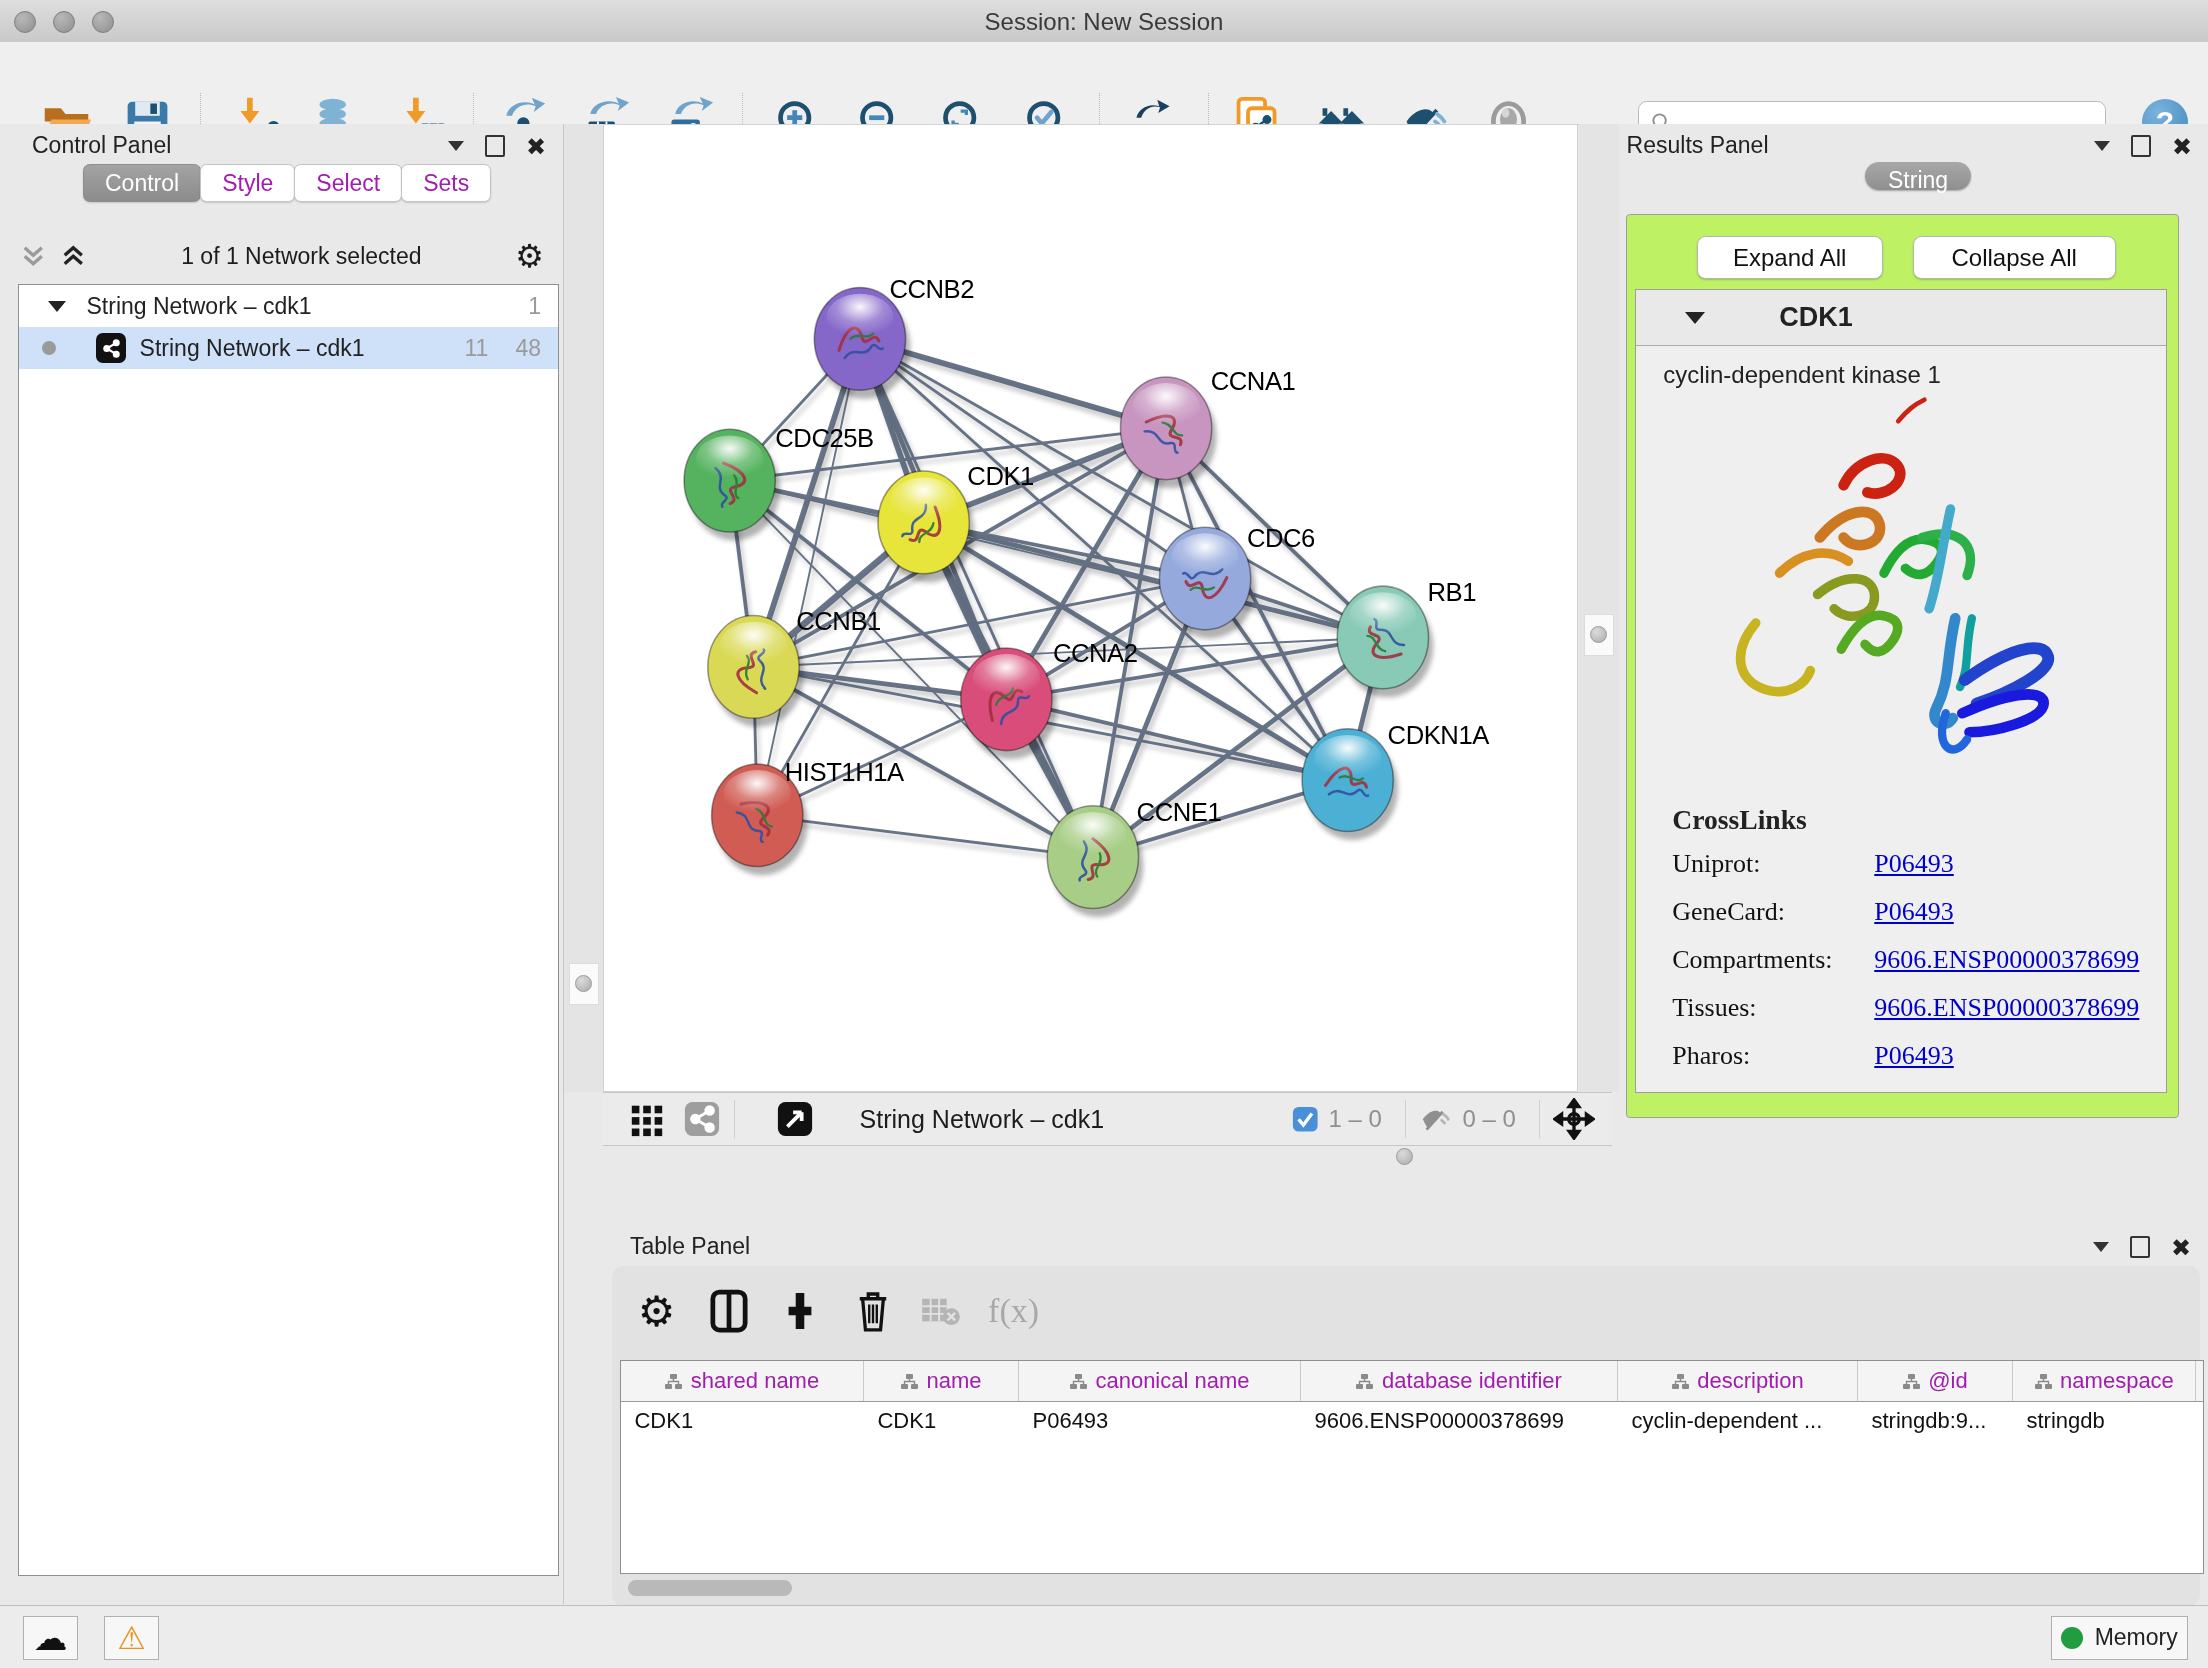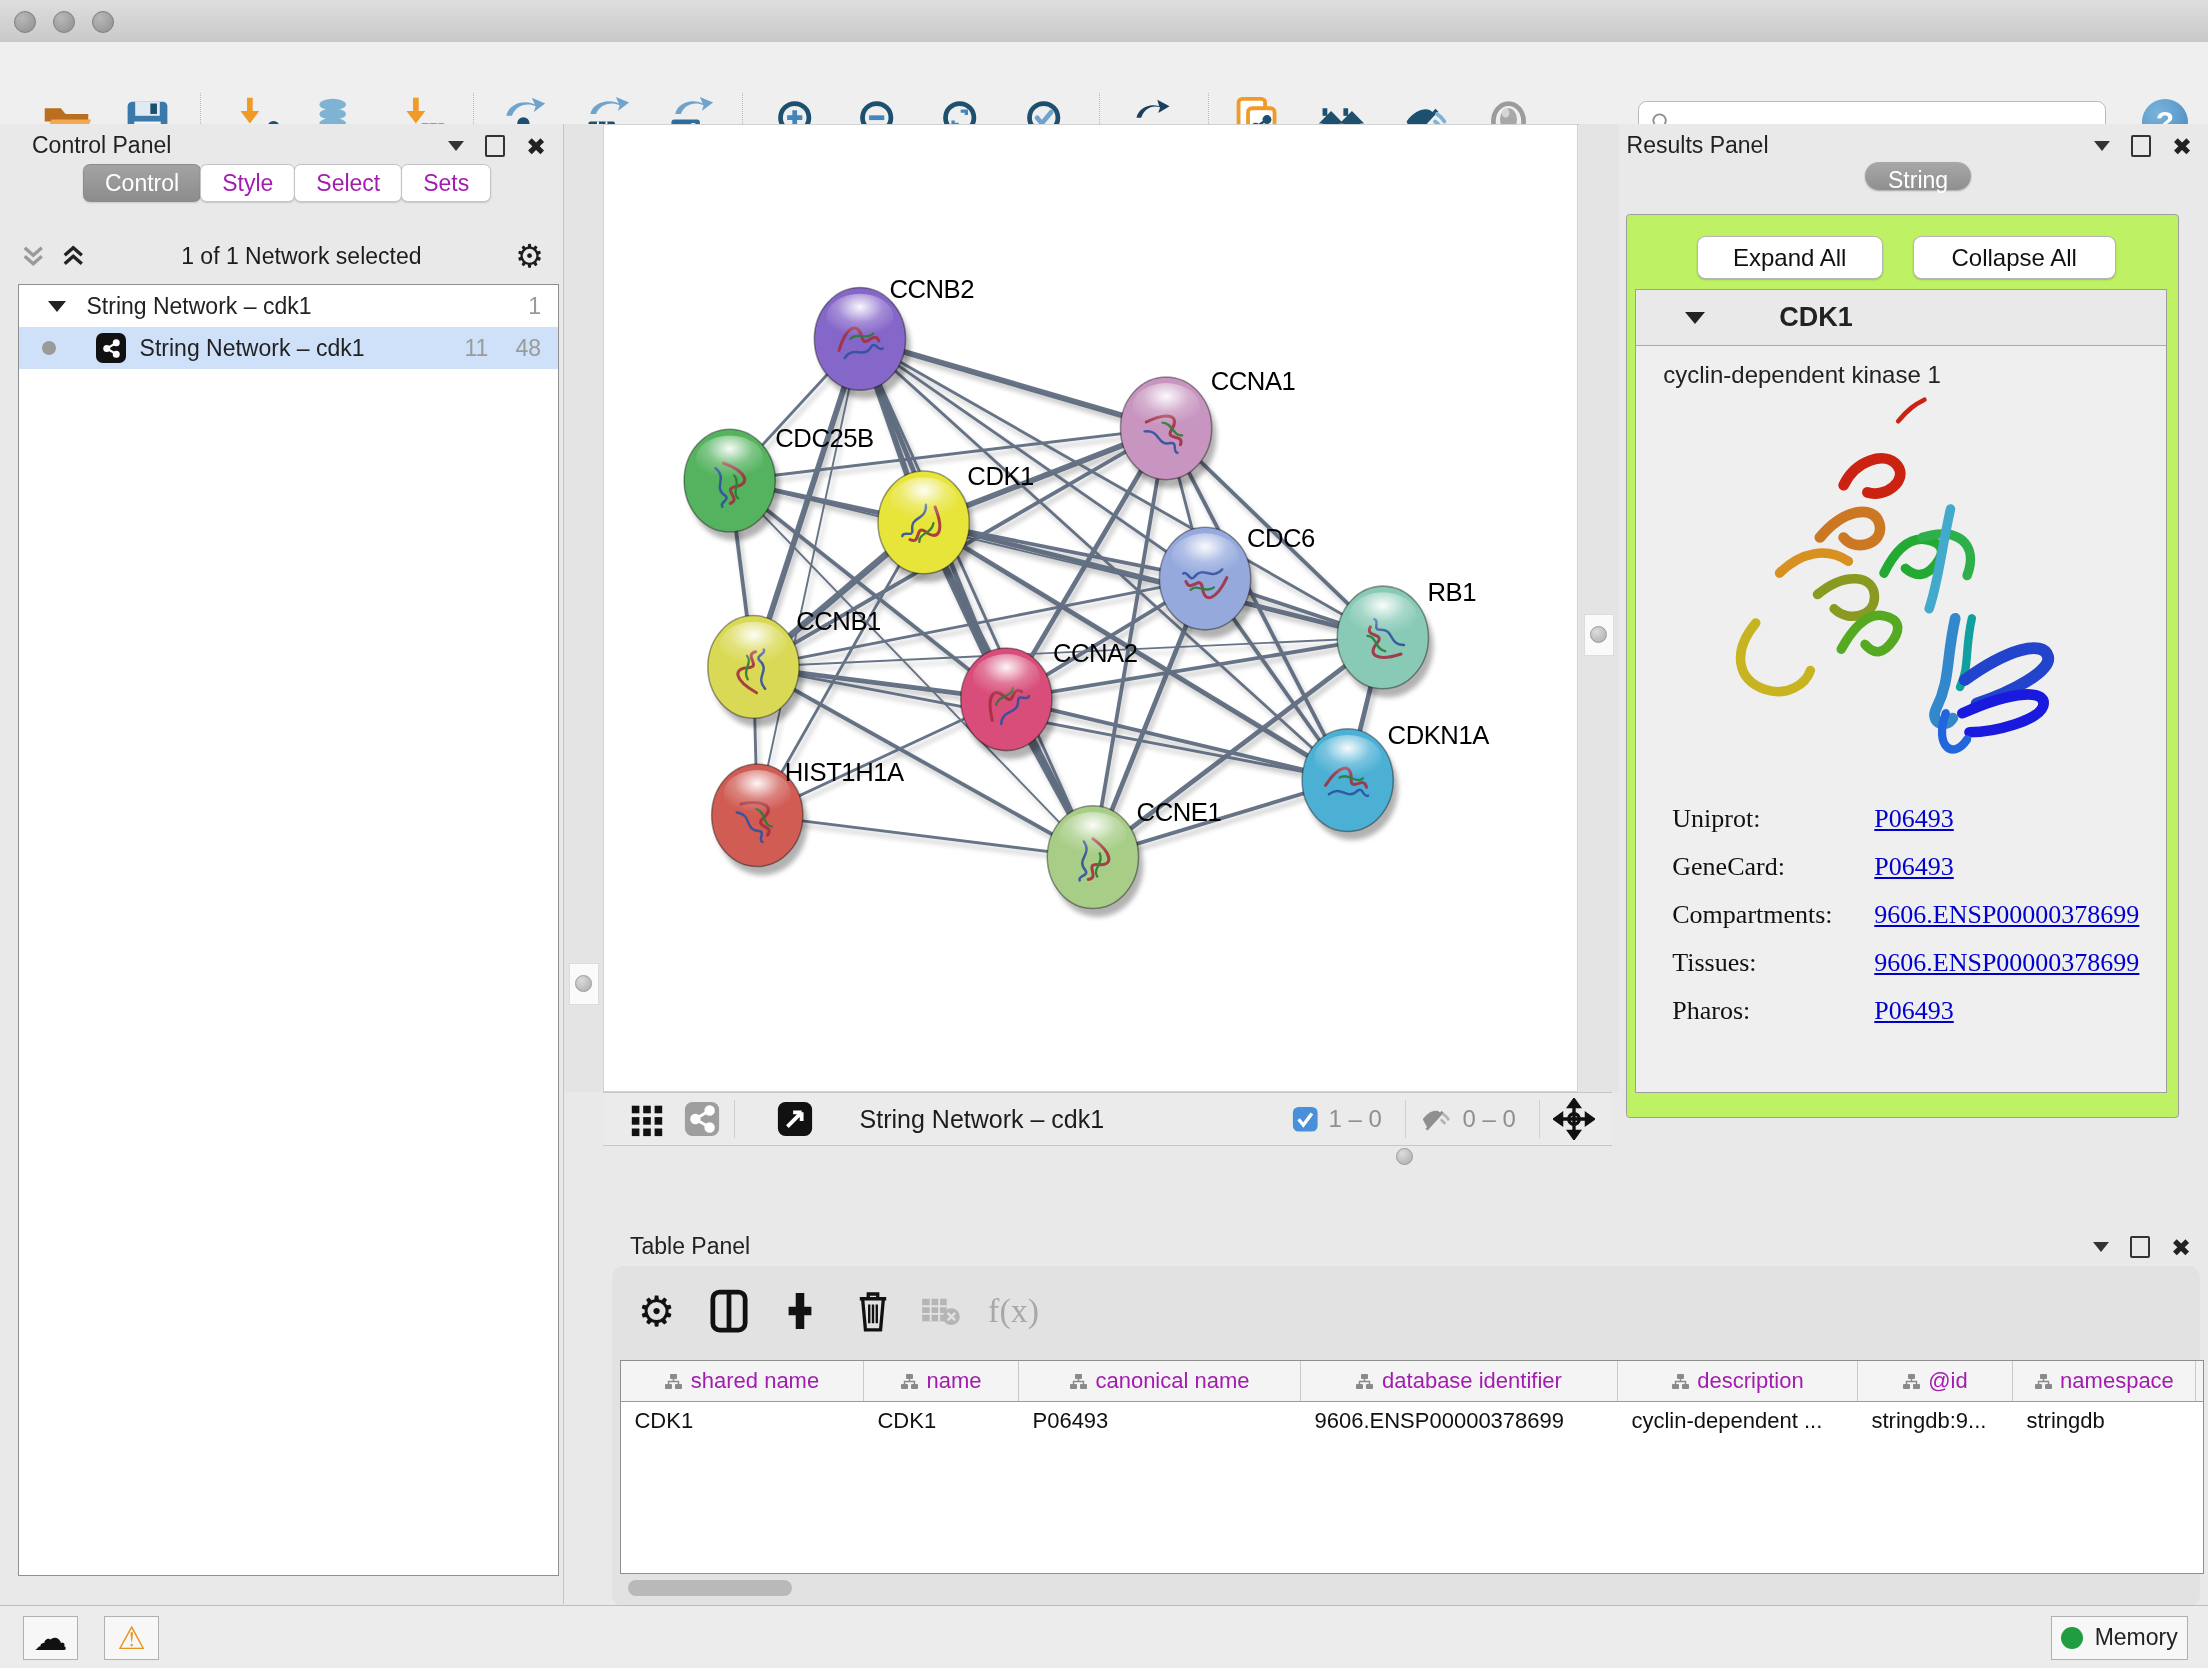--- a/index.html
+++ b/index.html
@@ -113,20 +113,21 @@
 </style>
 </head>
 <body>
 
 <div id="app">
 
   <div id="titlebar" class="abs">
     <span class="tlight" style="left:14.3px"></span>
     <span class="tlight" style="left:53px"></span>
     <span class="tlight" style="left:92px"></span>
+    <div id="win-title">Session: New Session</div>
   </div>
 
   <div id="toolbar" class="abs">
     <div class="ticon" style="left:40px">
       <svg viewBox="0 0 56 56">
           <path d="M5 14h17l5 6h24v8H5z" fill="#b96f1e"></path>
           <path d="M5 46l7-20h42l-8 20z" fill="#f2a952"></path>
         </svg>
     </div>
     <div class="ticon" style="left:121px">
@@ -660,20 +661,21 @@
             <path d="M216 120c30-10 48 6 38 32" stroke="#2db04a" stroke-width="8"></path>
             <path d="M244 188c-8 36-4 52-16 76 -6 12 8 18 14 8" stroke="#3388cc" stroke-width="9"></path>
             <path d="M240 96c-8 36-10 60-18 84" stroke="#44aacc" stroke-width="8"></path>
             <path d="M258 188c-6 26-2 42-10 58" stroke="#11a0a0" stroke-width="7"></path>
             <path d="M252 240c36-26 66-34 70-20 4 12-30 30-60 40" stroke="#2244cc" stroke-width="10"></path>
             <path d="M250 268c44-20 72-20 68-6-4 12-40 22-62 22" stroke="#1a1adf" stroke-width="9"></path>
             <path d="M236 268c-10 28 6 40 18 22" stroke="#2266dd" stroke-width="7"></path>
           </g>
         </svg>
         <div id="xl-block">
+          <div id="xl-heading">CrossLinks</div>
           <div id="xl-rows">
               <div class="xl-row">
                 <span class="xl-label">Uniprot:</span>
                 <a class="xl-link" href="#">P06493</a>
               </div>
               <div class="xl-row">
                 <span class="xl-label">GeneCard:</span>
                 <a class="xl-link" href="#">P06493</a>
               </div>
               <div class="xl-row">

